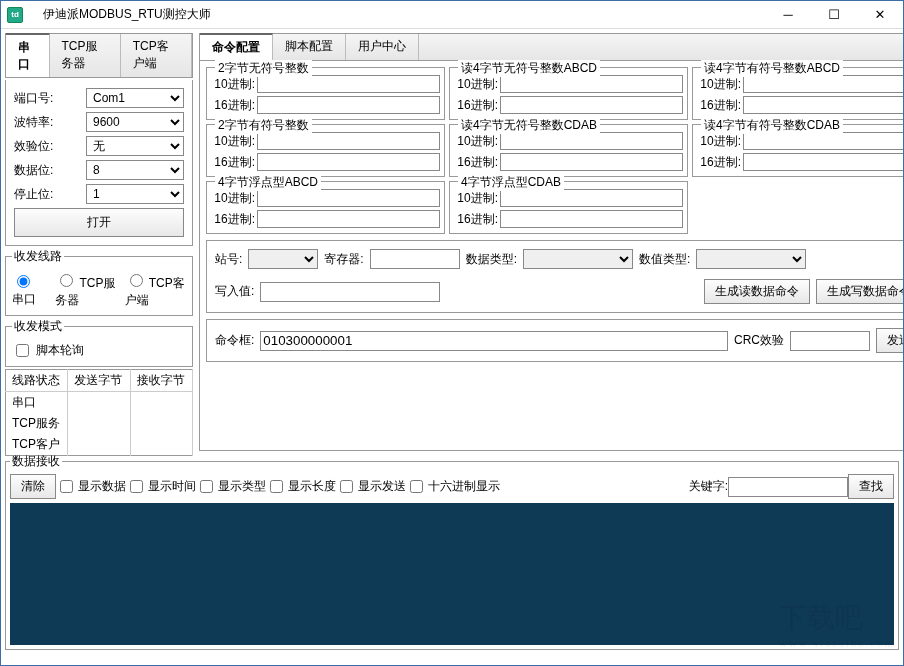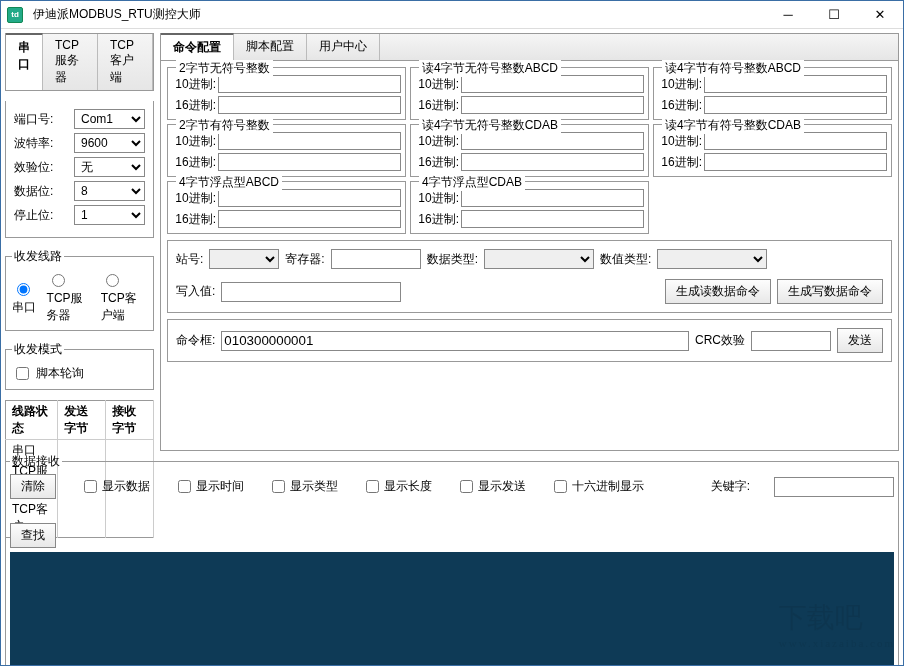--- a/index.html
+++ b/index.html
@@ -24,21 +24,21 @@
   border-bottom: 1px solid #ddd;
   display: flex;
   align-items: center;
   padding: 0 0 0 6px;
 }
 .titlebar .icon-app {
   width: 16px; height: 16px;
   background: #2a8;
   border: 1px solid #185;
   border-radius: 2px;
-  margin-right: 10px;
+  margin-right: 20px;
   display: inline-flex;
   align-items: center;
   justify-content: center;
   font-size: 8px;
   color: #fff;
   font-weight: bold;
 }
 .titlebar .title { flex: 1; }
 .winbtns { display: flex; }
 .winbtn {
@@ -53,21 +53,21 @@
 .body {
   flex: 1;
   display: flex;
   flex-direction: column;
   padding: 4px;
   gap: 2px;
   overflow: hidden;
 }
 .upper { display: flex; gap: 6px; height: 418px; }
 
-.left-col { width: 238px; display: flex; flex-direction: column; gap: 10px; }
+.left-col { width: 238px; display: flex; flex-direction: column; gap: 2px; }
 .right-col { flex: 1; display: flex; flex-direction: column; }
 
 .tabstrip {
   display: flex;
   background: linear-gradient(#f5f5f5,#e6e6e6);
   border: 1px solid #999;
 }
 .tab {
   padding: 4px 12px;
   border-right: 1px solid #bbb;
@@ -87,20 +87,21 @@
 
 .form-row { display: flex; align-items: center; margin-bottom: 4px; }
 .form-row label { width: 56px; text-align: left; margin-right: 4px; }
 .form-row select, .form-row input[type=text] {
   flex: 1;
   height: 20px;
   border: 1px solid #888;
   background: #fff;
   font-size: 12px;
   padding: 0 2px;
+  margin-left: 12px;
 }
 select { appearance: auto; }
 
 .btn {
   border: 1px solid #888;
   background: linear-gradient(#fdfdfd,#e8e8e8);
   padding: 3px 10px;
   cursor: pointer;
   font-size: 12px;
 }
@@ -122,21 +123,21 @@
   border-collapse: collapse;
   width: 100%;
   font-size: 12px;
 }
 .stats-table th, .stats-table td {
   border-right: 1px solid #ccc;
   padding: 2px 6px;
   text-align: left;
   height: 16px;
 }
-.stats-table th { font-weight: bold; border-bottom: 1px solid #ccc; }
+.stats-table th { font-weight: normal; border-bottom: 1px solid #ccc; }
 
 .right-inner {
   border: 1px solid #999;
   border-top: none;
   padding: 6px;
   flex: 1;
   display: flex;
   flex-direction: column;
   gap: 6px;
 }
@@ -172,21 +173,21 @@
 }
 .mid-box label, .cmd-box label { white-space: nowrap; }
 .mid-box select { width: 70px; height: 20px; border: 1px solid #888; }
 .mid-box select.wider { width: 110px; }
 .mid-box input[type=text] { height: 20px; border: 1px solid #888; }
 
 .cmd-box input.cmd { flex: 1; height: 20px; border: 1px solid #888; }
 .cmd-box input.crc { width: 80px; height: 20px; border: 1px solid #888; }
 
 .data-recv fieldset { padding: 4px; }
-.options-row { display: flex; align-items: center; gap: 24px; flex-wrap: wrap; }
+.options-row { display: flex; align-items: center; gap: 0; flex-wrap: wrap; }
 .options-row label { display: flex; align-items: center; gap: 2px; }
 .kw-input { width: 120px; height: 20px; border: 1px solid #888; }
 .log {
   height: 142px;
   background: #0e3a56;
   margin-top: 4px;
 }
 .watermark {
   position: absolute;
   right: 8px;
@@ -235,20 +236,21 @@
             <select><option>无</option></select>
           </div>
           <div class="form-row">
             <label>数据位:</label>
             <select><option>8</option></select>
           </div>
           <div class="form-row">
             <label>停止位:</label>
             <select><option>1</option></select>
           </div>
+          <button class="btn btn-wide">打开</button>
         </div>
 
         <fieldset>
           <legend>收发线路</legend>
           <div class="radio-row">
             <label><input type="radio" name="route" checked="" style=""> <span>串口</span></label>
             <label><input type="radio" name="route" style=""> <span>TCP服务器</span></label>
             <label><input type="radio" name="route" style=""> <span>TCP客户端</span></label>
           </div>
         </fieldset>

